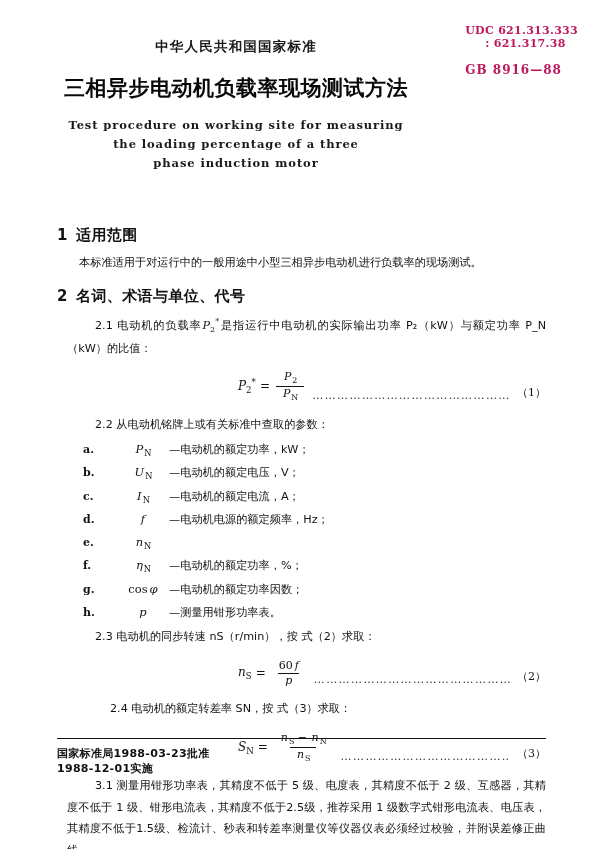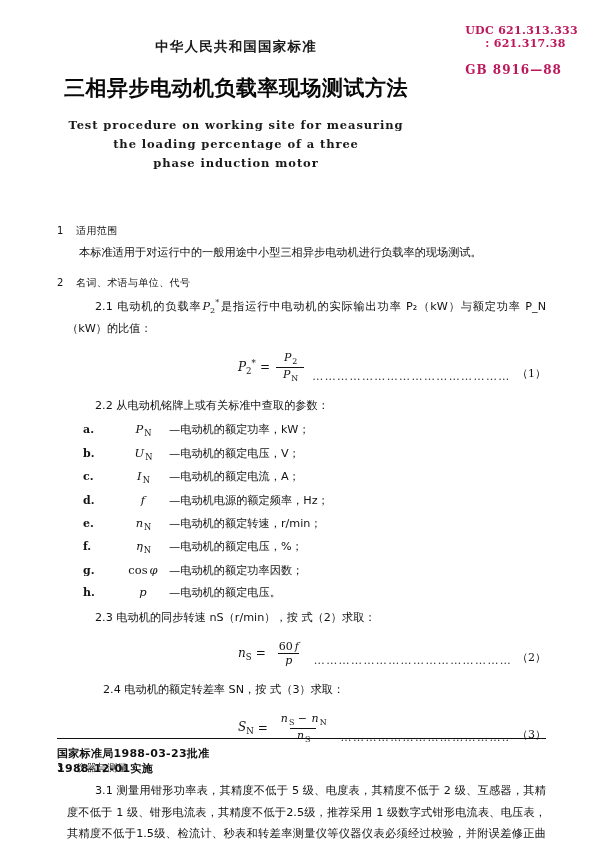--- a/index.html
+++ b/index.html
@@ -78,22 +78,22 @@
   
   .body{
     position:absolute;
     left:57px;top:212px;
     width:489px;
     font-size:11.2px;
     line-height:1.92;
     color:#121212;
   }
   .sec{
-    font-weight:normal;
-    font-size:10px;
+    font-weight:bold;
+    font-size:15px;
     margin-top:9px;
     letter-spacing:0.4px;
   }
   .sec .num{display:inline-block;width:19px;}
   .para{
     text-indent:22px;
     text-align:justify;
     margin-top:2px;
   }
   .hang{
@@ -275,39 +275,38 @@
 
       <div class="pitem">
         <div class="pletter">d.</div>
         <div class="psym"><span class="v">f</span></div>
         <div class="ptext">—电动机电源的额定频率，Hz；</div>
       </div>
 
       <div class="pitem">
         <div class="pletter">e.</div>
         <div class="psym"><span class="v">n</span><sub>N</sub></div>
-        <div class="ptext">—电动机的额定转速，r/min；</div>
       </div>
 
       <div class="pitem">
         <div class="pletter">f.</div>
         <div class="psym"><span class="v">η</span><sub>N</sub></div>
-        <div class="ptext">—电动机的额定电压，%；</div>
+        <div class="ptext">—电动机的额定功率，%；</div>
       </div>
 
       <div class="pitem">
         <div class="pletter">g.</div>
         <div class="psym"><span class="vr">cos</span><span class="v">φ</span></div>
         <div class="ptext">—电动机的额定功率因数；</div>
       </div>
 
       <div class="pitem">
         <div class="pletter">h.</div>
         <div class="psym"><span class="v">p</span></div>
-        <div class="ptext">—电动机的额定电压。</div>
+        <div class="ptext">—测量用钳形功率表。</div>
       </div>
 
     </div>
 
     <div class="hang">
       <span class="cn" style="margin-left:0">2.3</span>
       <span>电动机的同步转速 nS（r/min），按 式（2）求取：</span>
     </div>
 
     <div class="fml">
@@ -318,41 +317,38 @@
         <span class="frac">
           <span class="nu"><span class="vr">60</span><span class="v">f</span></span>
           <span class="de"><span class="v">p</span></span>
         </span>
       </div>
       <div class="dots">……………………………………………</div>
       <div class="fnum">（2）</div>
     </div>
 
     <div class="hang">
-      <span class="cn" style="margin-left:8px">2.4</span>
+      <span class="cn" style="margin-left:15px">2.4</span>
       <span>电动机的额定转差率 SN，按 式（3）求取：</span>
     </div>
 
     <div class="fml">
       <div class="fml-spacer"></div>
       <div class="fml-core">
         <span class="v">S<sub>N</sub></span>
         <span style="padding:0 3px">=</span>
         <span class="frac">
           <span class="nu"><span class="v">n</span><sub>S</sub> − <span class="v">n</span><sub>N</sub></span>
           <span class="de"><span class="v">n</span><sub>S</sub></span>
         </span>
       </div>
       <div class="dots">……………………………………………</div>
       <div class="fnum">（3）</div>
     </div>
 
-    <div class="sec" style="margin-top:13px">
-      <span class="num">3</span><span>仪器与测量</span>
-    </div>
 
     <div class="hang">
       <span class="cn" style="margin-left:0">3.1</span>
       <span>测量用钳形功率表，其精度不低于 5 级、电度表，其精度不低于 2 级、互感器，其精度不低于 1 级、钳形电流表，其精度不低于2.5级，推荐采用 1 级数字式钳形电流表、电压表，其精度不低于1.5级、检流计、秒表和转差率测量仪等仪器仪表必须经过校验，并附误差修正曲线。</span>
     </div>
 
   </div>
 
   <div class="rule"></div>
   <div class="footer">

